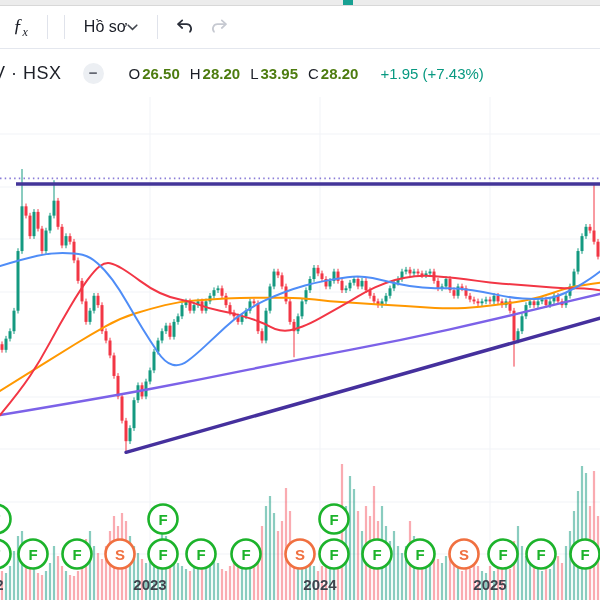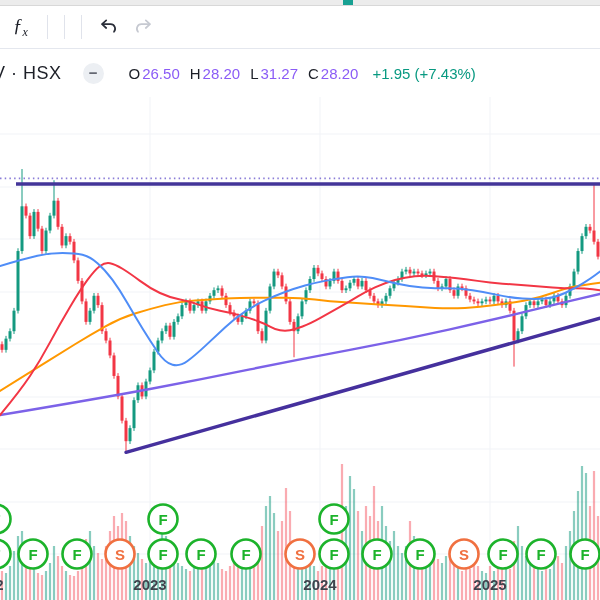--- a/index.html
+++ b/index.html
@@ -18,38 +18,46 @@
   .icon-btn{display:inline-flex;align-items:center;justify-content:center;width:36px;height:34px;background:none;border:0;border-radius:6px;cursor:pointer;}
   
   .legend{display:flex;align-items:center;height:48px;background:#fff;overflow:hidden;}
   .ticker{font-size:18px;font-weight:500;color:#1c1f27;margin-left:-7px;white-space:nowrap;letter-spacing:.5px;}
   .minus-chip{flex:none;width:21px;height:21px;margin-left:21px;border:0;border-radius:50%;
               background:#eceff3;color:#5d616c;display:inline-flex;align-items:center;justify-content:center;
               font-size:15px;font-weight:700;line-height:1;cursor:pointer;padding:0 0 2px 0;}
   .ohlc{display:flex;align-items:center;gap:10px;margin-left:25px;font-size:15px;white-space:nowrap;}
   .pair{display:inline-flex;gap:2px;}
   .lbl{color:#1c1f27;}
-  .val{color:#8b5cf6;}
-  .change{color:#089981;margin-left:4px;}
+  .val{color:#4d7c0f;font-weight:bold;}
+  .change{color:#089981;margin-left:12px;}
   .chart-wrap{position:relative;width:600px;height:504px;background:#fff;}
   svg{display:block;}
 </style>
 </head>
 <body>
 
 <div class="topstrip">
   <div class="topstrip-accent"></div>
 </div>
 
 <div class="toolbar">
   <button class="tb-btn">
     <span class="fx"><span>ƒ</span><span class="fsub">x</span></span>
   </button>
   <span class="divider"></span>
   <span class="divider"></span>
+  <button class="tb-btn">
+    <span>Hồ sơ</span>
+    <span>
+      <svg width="11" height="7" viewBox="0 0 11 7">
+          <path d="M1.2 1.2 L5.5 5.4 L9.8 1.2" fill="none" stroke="#42464e" stroke-width="1.6" stroke-linecap="round"></path>
+        </svg>
+    </span>
+  </button>
   <span class="divider"></span>
   <button class="icon-btn">
     <span>
       <svg width="22" height="22" viewBox="0 0 22 22">
         <path d="M5.6 8.2 H13.6 a4.6 4.6 0 0 1 3.4 7.6" fill="none" stroke="#2a2e39" stroke-width="1.7" stroke-linecap="round"></path>
         <path d="M9.2 4.4 L5.0 8.2 L9.2 12.0" fill="none" stroke="#2a2e39" stroke-width="1.7" stroke-linecap="round" stroke-linejoin="round"></path>
       </svg>
     </span>
   </button>
   <button class="icon-btn">
@@ -71,21 +79,21 @@
     <span class="pair">
         <span class="lbl">O</span>
         <span class="val">26.50</span>
       </span>
     <span class="pair">
         <span class="lbl">H</span>
         <span class="val">28.20</span>
       </span>
     <span class="pair">
         <span class="lbl">L</span>
-        <span class="val">31.27</span>
+        <span class="val">33.95</span>
       </span>
     <span class="pair">
         <span class="lbl">C</span>
         <span class="val">28.20</span>
       </span>
     <span class="change">+1.95 (+7.43%)</span>
   </span>
 </div>
 
 <div class="chart-wrap">

